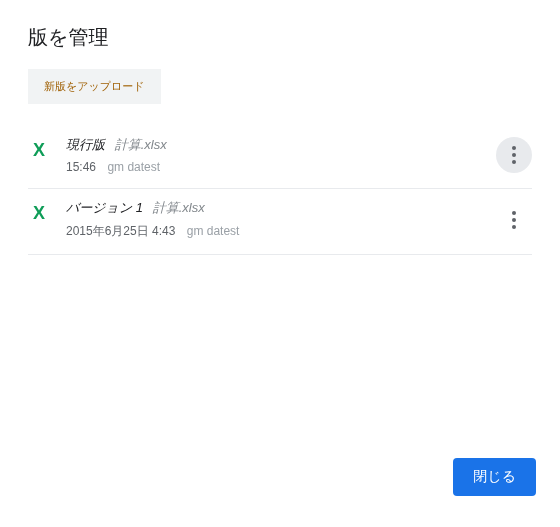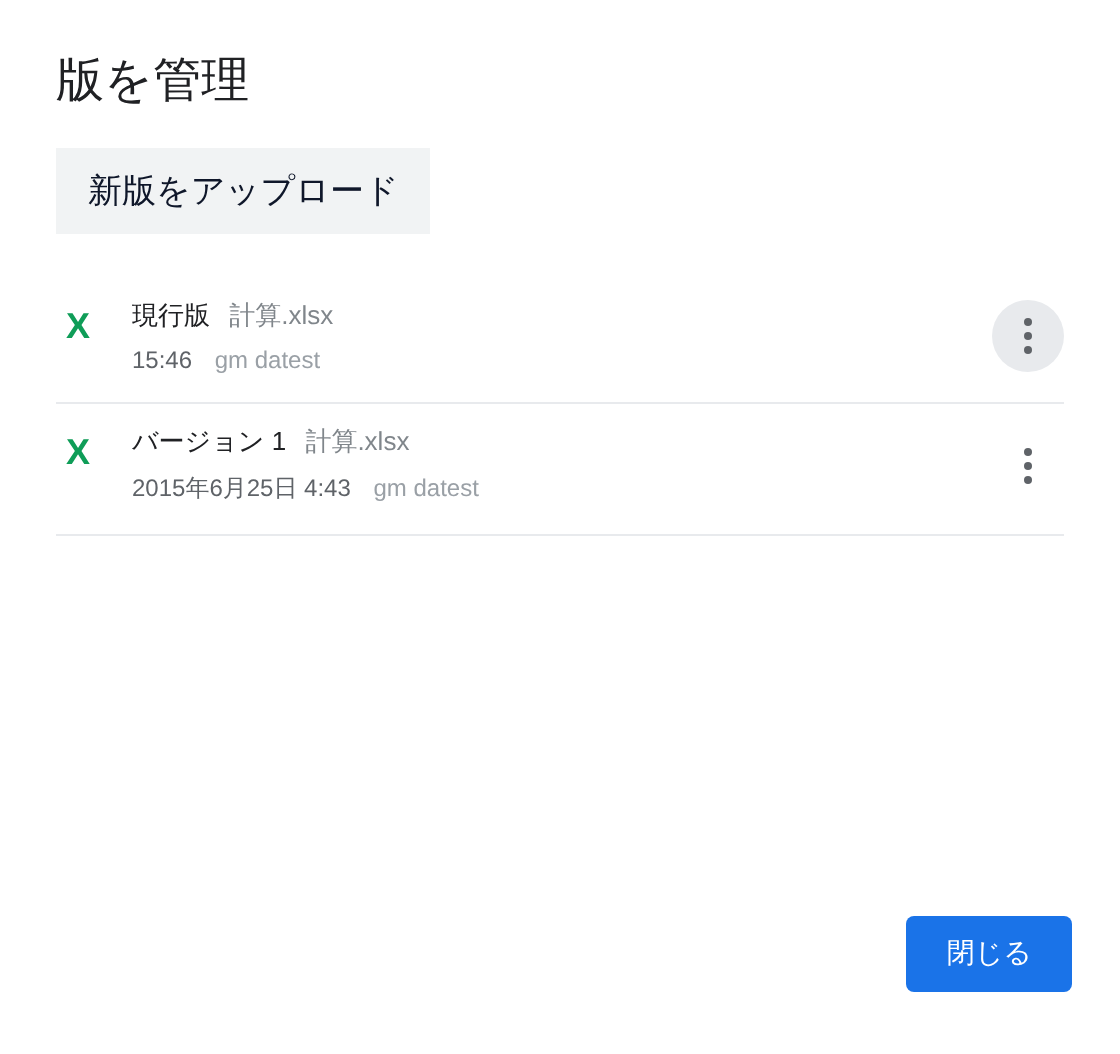--- a/index.html
+++ b/index.html
@@ -10,41 +10,41 @@
     height: 527px;
     position: relative;
     color: #3c4043;
   }
   .dialog {
     padding: 24px 28px;
     position: relative;
     height: 100%;
   }
   .title {
-    font-size: 24px;
+    font-size: 20px;
     color: #202124;
     font-weight: 400;
     margin-bottom: 18px;
   }
   .info-line {
     font-size: 13px;
     color: #5f6368;
     margin-bottom: 18px;
   }
   .info-link {
     color: #1a73e8;
     text-decoration: none;
     cursor: pointer;
     margin-left: 2px;
   }
   .upload-btn {
     display: inline-block;
     background: #f1f3f4;
-    color: #0f172a;
-    font-size: 17px;
+    color: #a16207;
+    font-size: 11px;
     padding: 10px 16px;
     border: none;
     cursor: pointer;
   }
   .versions {
     margin-top: 22px;
   }
   .version-row {
     display: flex;
     align-items: flex-start;
@@ -66,20 +66,21 @@
     font-weight: 700;
     font-size: 18px;
     font-family: Arial, sans-serif;
   }
   .version-body {
     flex: 1 1 auto;
   }
   .line1 {
     font-size: 13px;
     margin-bottom: 6px;
+    font-style: italic;
   }
   .version-label { color: #202124; }
   .filename { color: #80868b; margin-left: 6px; }
   .line2 {
     font-size: 12px;
     color: #5f6368;
   }
   .timestamp { }
   .author { color: #9aa0a6; margin-left: 8px; text-align: right; }
   .more-btn {

